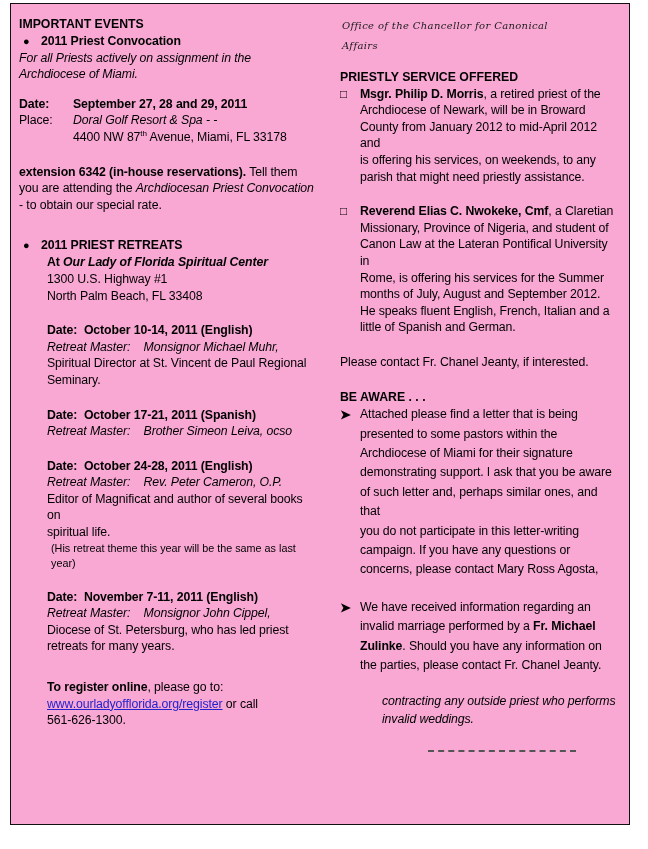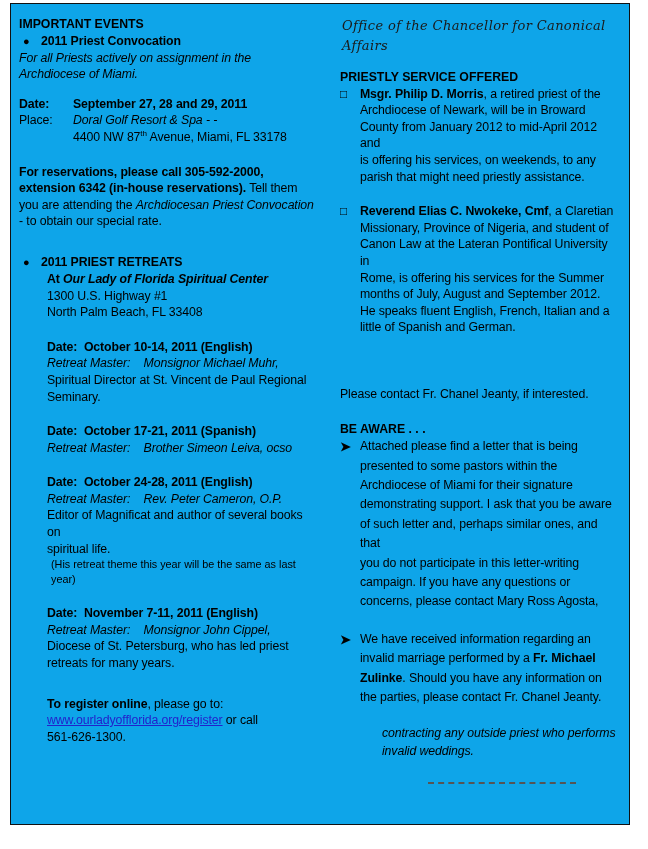--- a/index.html
+++ b/index.html
@@ -17,21 +17,21 @@
   }
 
   #page {
     position: absolute;
     left: 10px;
     top: 3px;
     width: 620px;
     height: 822px;
     border: 1.5px solid #111111;
     box-sizing: border-box;
-    background: #0ea5e9;
+    background: #f9a8d4;
   }
 
   #columns {
     display: flex;
     width: 100%;
     height: 100%;
     box-sizing: border-box;
     padding: 6px 0 0 0;
   }
 
@@ -146,31 +146,30 @@
 
   a.link {
     color: #2222cc;
     text-decoration: underline;
   }
 
   
   .office-title {
     font-family: "DejaVu Serif", serif;
     font-style: italic;
-    font-size: 13px;
+    font-size: 10px;
     line-height: 20px;
     letter-spacing: 0.35px;
     color: #1a1a1a;
     font-weight: 400;
     margin: 0 0 0 2px;
   }
 
   .contact-line {
     line-height: 16.6px;
-    margin-top: 32px;
   }
 
   .warn-note {
     font-style: italic;
     line-height: 17.5px;
     padding-left: 42px;
   }
 
   .dashed-sep {
     margin: 22px 0 0 88px;
@@ -208,21 +207,20 @@
         <div class="dp-label">Place:</div>
         <div class="dp-val i">Doral Golf Resort &amp; Spa - -</div>
       </div>
 
       <div class="dp-indent t">
         <span>4400 NW 87</span><sup>th</sup><span> Avenue, Miami, FL   33178</span>
       </div>
 
       <div class="gap-l"></div>
 
-      <div class="t b">For reservations, please call 305-592-2000,</div>
       <div class="t"><span class="b">extension 6342 (in-house reservations).</span><span>  Tell them</span></div>
       <div class="t"><span>you are attending the </span><span class="i">Archdiocesan Priest Convocation</span></div>
       <div class="t">- to obtain our special rate.</div>
 
       <div class="gap-xl"></div>
 
       <div class="bullet-row">
         <div class="bullet-dot">●</div>
         <div class="bullet-body t b">2011 PRIEST RETREATS</div>
       </div>

